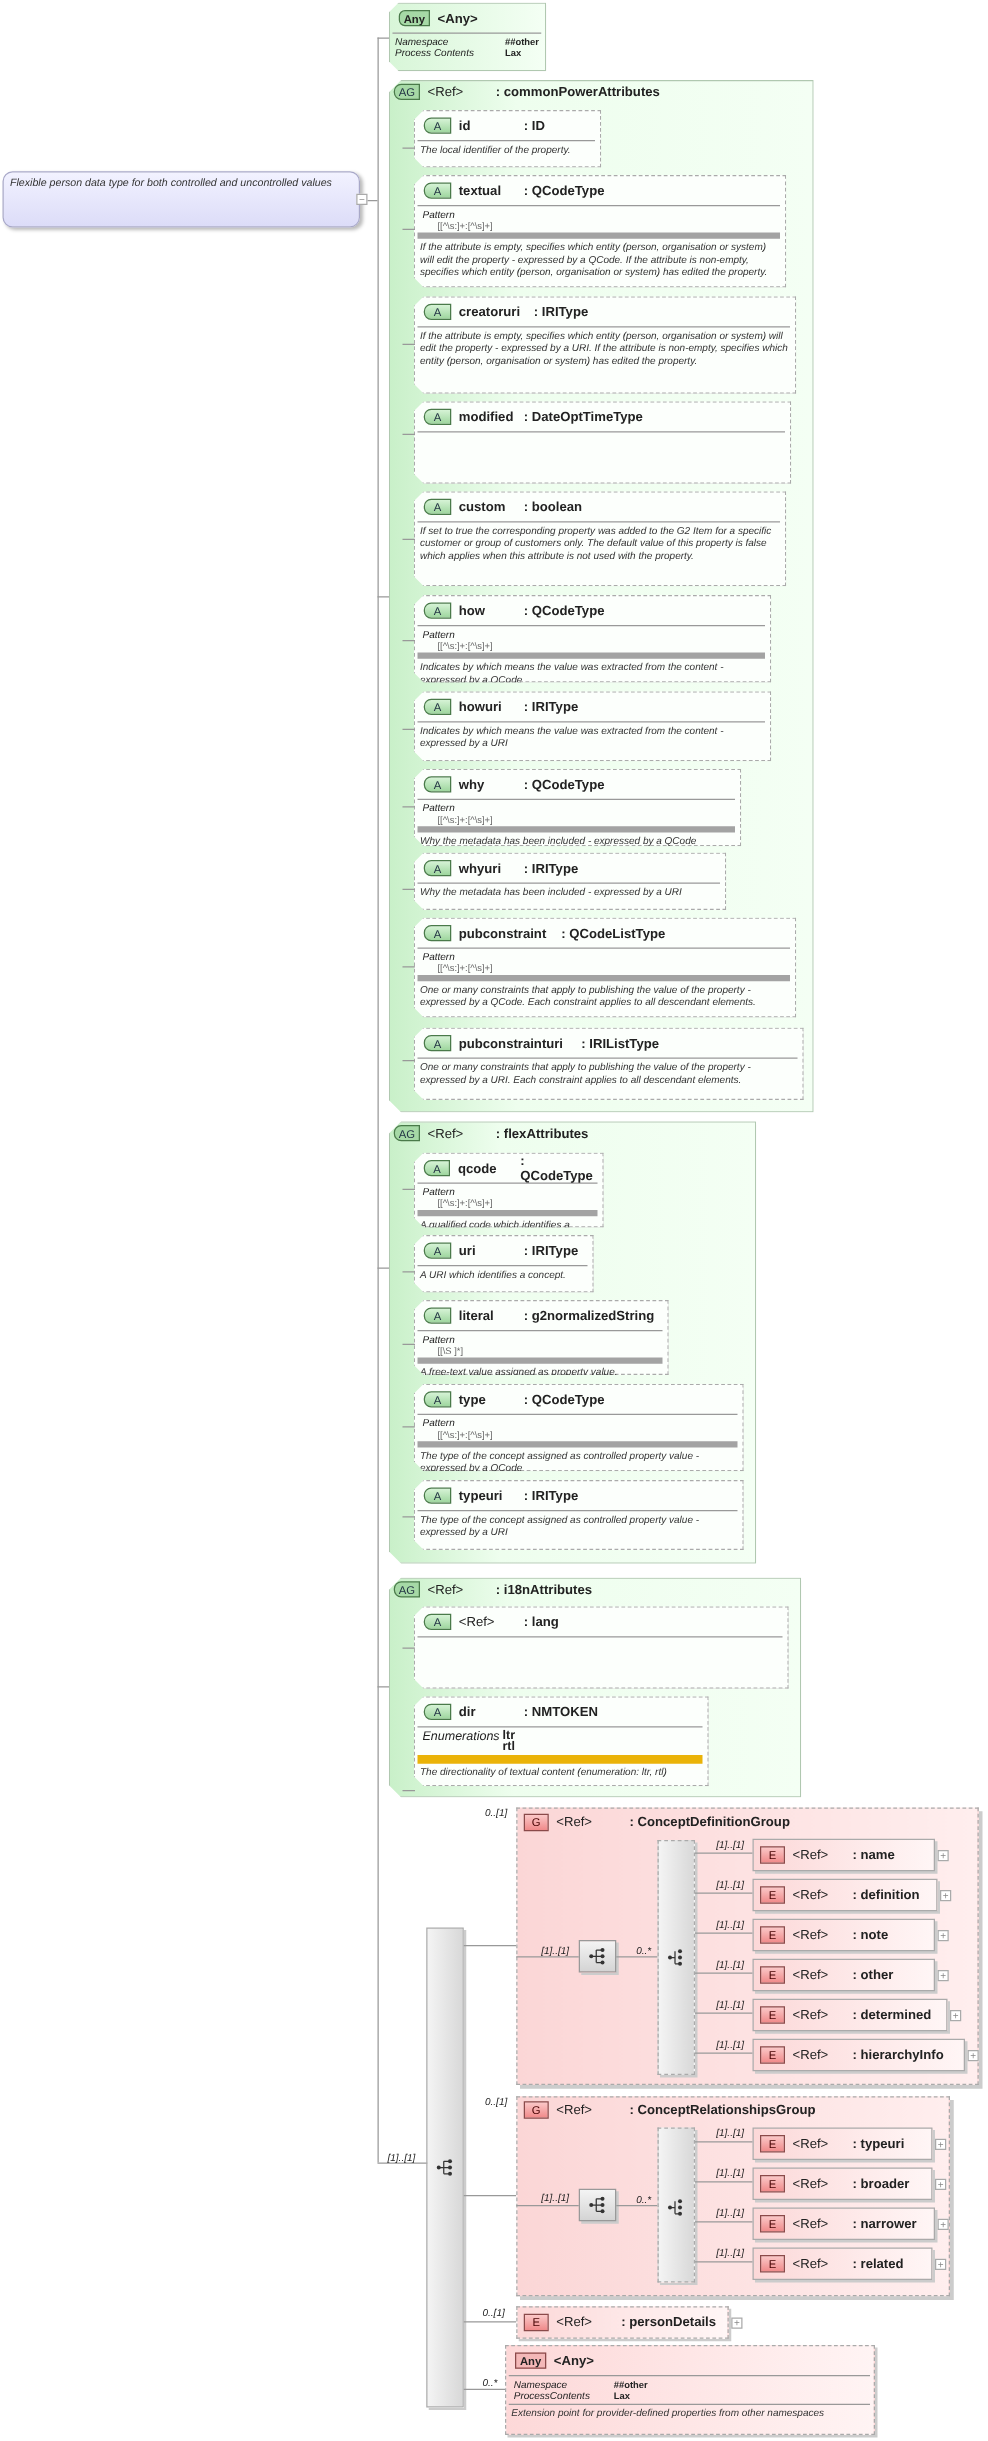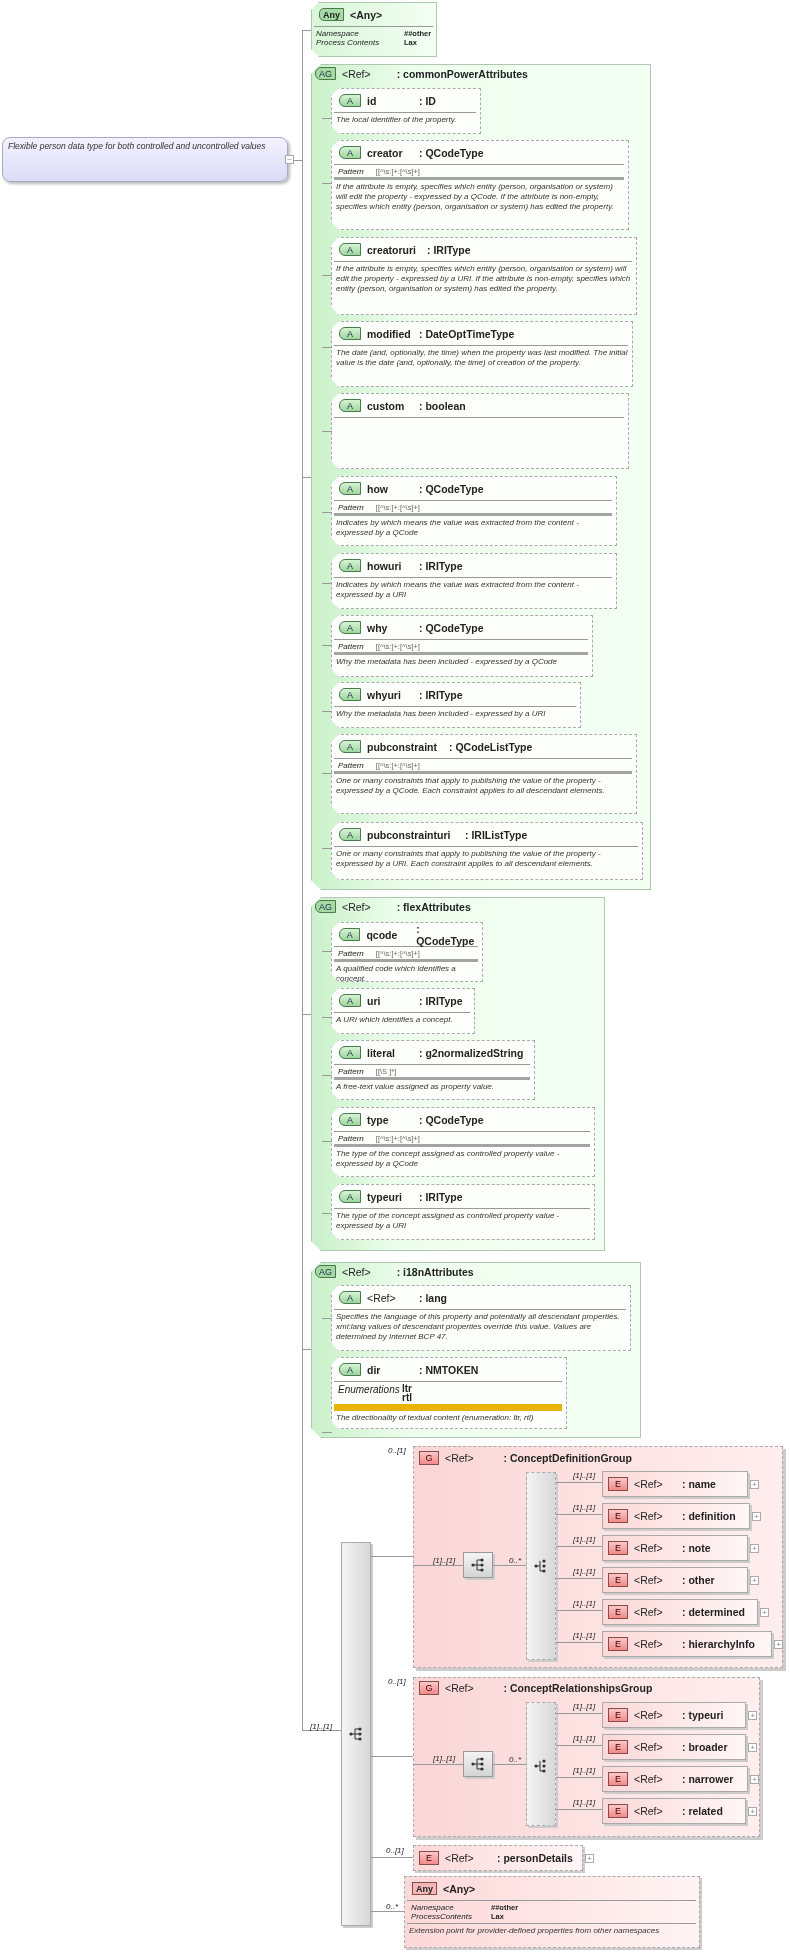--- a/index.html
+++ b/index.html
@@ -27,21 +27,21 @@
   .kw { font-weight: normal; margin-right: 26px; }
   .ref-name { font-weight: bold; }
 
   
   .attr { position: absolute; background: #fcfffc; border: 1px dashed #aaa; box-shadow: 2px 2px 0 #ccc;
           clip-path: polygon(8px 0, 100% 0, 100% 100%, 8px 100%, 0 calc(100% - 8px), 0 8px); }
   .attr-hdr { height: 24px; display: flex; align-items: center; padding-left: 5px; border-bottom: 1px solid #999; margin: 0 4px 0 2px; font-size: 10.5px; font-weight: bold; }
   .badge-a { background: linear-gradient(#d6f3d6, #9ed69e); border: 1px solid #4a7a4a; border-radius: 6px 0 0 6px; width: 22px; height: 13px; font-size: 9px; color: #234; font-weight: normal; }
   .aname { display: inline-block; }
   .atype { display: inline-block; }
-  .pat { font-size: 8px; font-style: italic; padding: 2px 4px 1px 4px; margin: 0 4px 0 2px; border-bottom: 3px solid #a3a3a3; display: flex; }
+  .pat { font-size: 8px; font-style: italic; padding: 2px 4px 1px 4px; margin: 0 4px 0 2px; border-bottom: 5px solid #a3a3a3; display: flex; flex-direction: column; }
   .pat .v { font-style: normal; color: #666; margin-left: 12px; font-size: 7.5px; }
   .adesc { font-style: italic; font-size: 8px; line-height: 10px; padding: 2px 4px; color: #333; }
 
   
   .any-g { position: absolute; background: linear-gradient(90deg, #d8f6d8, #f4fff4); border: 1px solid #b0c8b0; box-shadow: 2px 2px 0 #ccc;
            clip-path: polygon(8px 0, 100% 0, 100% 100%, 8px 100%, 0 calc(100% - 8px), 0 8px); }
   .any-r { position: absolute; background: linear-gradient(90deg, #fdd8d8, #fff4f4); border: 1px dashed #aaa; box-shadow: 2px 2px 0 #ccc; }
   .badge-any-g { background: #a6d9a6; border: 1px solid #4a7a4a; border-radius: 5px 0 0 5px; font-size: 9px; height: 13px; }
   .badge-any-r { background: #f4b8b8; border: 1px solid #8a4a4a; font-size: 9px; height: 13px; }
   .kv { display: grid; grid-template-columns: 88px auto; font-size: 8px; line-height: 9px; padding: 2px 4px; }
@@ -111,21 +111,21 @@
       <span class="aname" style="width:52px">id</span>
       <span class="atype">: ID</span>
     </div>
   <div class="adesc">The local identifier of the property.</div>
 </div>
 <div class="line-h" style="left:322px; top:118px; width:10px;"></div>
 
 <div class="attr" style="left:331px; top:140px; width:298px; height:90px;">
   <div class="attr-hdr">
       <span class="badge badge-a">A</span>
-      <span class="aname" style="width:52px">creator</span>
+      <span class="aname" style="width:52px">textual</span>
       <span class="atype">: QCodeType</span>
     </div>
   <div class="pat">
       <span>Pattern</span>
       <span class="v">[[^\s:]+:[^\s]+]</span>
     </div>
   <div class="adesc">If the attribute is empty, specifies which entity (person, organisation or system) will edit the property - expressed by a QCode. If the attribute is non-empty, specifies which entity (person, organisation or system) has edited the property.</div>
 </div>
 <div class="line-h" style="left:322px; top:183px; width:10px;"></div>
 
@@ -138,30 +138,30 @@
   <div class="adesc">If the attribute is empty, specifies which entity (person, organisation or system) will edit the property - expressed by a URI. If the attribute is non-empty, specifies which entity (person, organisation or system) has edited the property.</div>
 </div>
 <div class="line-h" style="left:322px; top:275px; width:10px;"></div>
 
 <div class="attr" style="left:331px; top:321px; width:302px; height:66px;">
   <div class="attr-hdr">
       <span class="badge badge-a">A</span>
       <span class="aname" style="width:52px">modified</span>
       <span class="atype">: DateOptTimeType</span>
     </div>
-  <div class="adesc">The date (and, optionally, the time) when the property was last modified. The initial value is the date (and, optionally, the time) of creation of the property.</div>
 </div>
 <div class="line-h" style="left:322px; top:347px; width:10px;"></div>
 
 <div class="attr" style="left:331px; top:393px; width:298px; height:76px;">
   <div class="attr-hdr">
       <span class="badge badge-a">A</span>
       <span class="aname" style="width:52px">custom</span>
       <span class="atype">: boolean</span>
     </div>
+  <div class="adesc">If set to true the corresponding property was added to the G2 Item for a specific customer or group of customers only. The default value of this property is false which applies when this attribute is not used with the property.</div>
 </div>
 <div class="line-h" style="left:322px; top:431px; width:10px;"></div>
 
 <div class="attr" style="left:331px; top:476px; width:286px; height:70px;">
   <div class="attr-hdr">
       <span class="badge badge-a">A</span>
       <span class="aname" style="width:52px">how</span>
       <span class="atype">: QCodeType</span>
     </div>
   <div class="pat">
@@ -305,21 +305,20 @@
   <span class="kw">&lt;Ref&gt;</span>
   <span class="ref-name">: i18nAttributes</span>
 </div>
 
 <div class="attr" style="left:331px; top:1285px; width:300px; height:66px;">
   <div class="attr-hdr">
       <span class="badge badge-a">A</span>
       <span class="aname" style="width:52px; font-weight:normal">&lt;Ref&gt;</span>
       <span class="atype">: lang</span>
     </div>
-  <div class="adesc">Specifies the language of this property and potentially all descendant properties. xml:lang values of descendant properties override this value. Values are determined by Internet BCP 47.</div>
 </div>
 <div class="line-h" style="left:322px; top:1318px; width:10px;"></div>
 
 <div class="attr" style="left:331px; top:1357px; width:236px; height:72px;">
   <div class="attr-hdr">
       <span class="badge badge-a">A</span>
       <span class="aname" style="width:52px">dir</span>
       <span class="atype">: NMTOKEN</span>
     </div>
   <div style="display:flex; font-size:10px; padding:2px 4px; margin:0 4px 0 2px; border-bottom:7px solid #eab308;">

